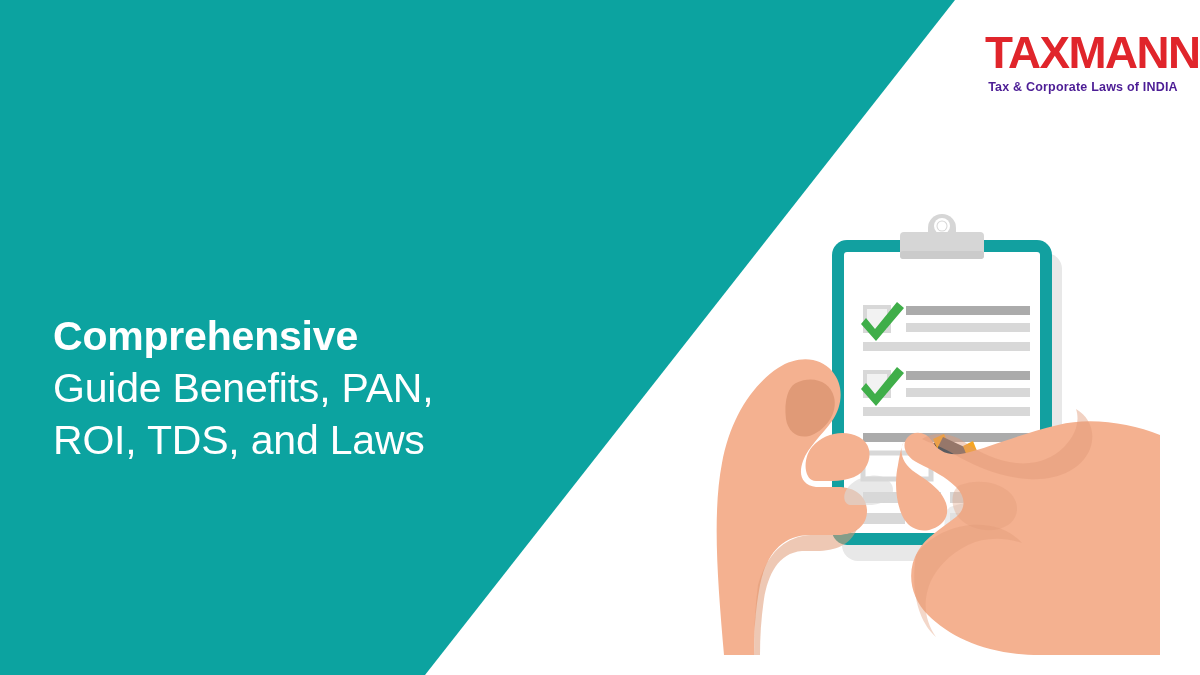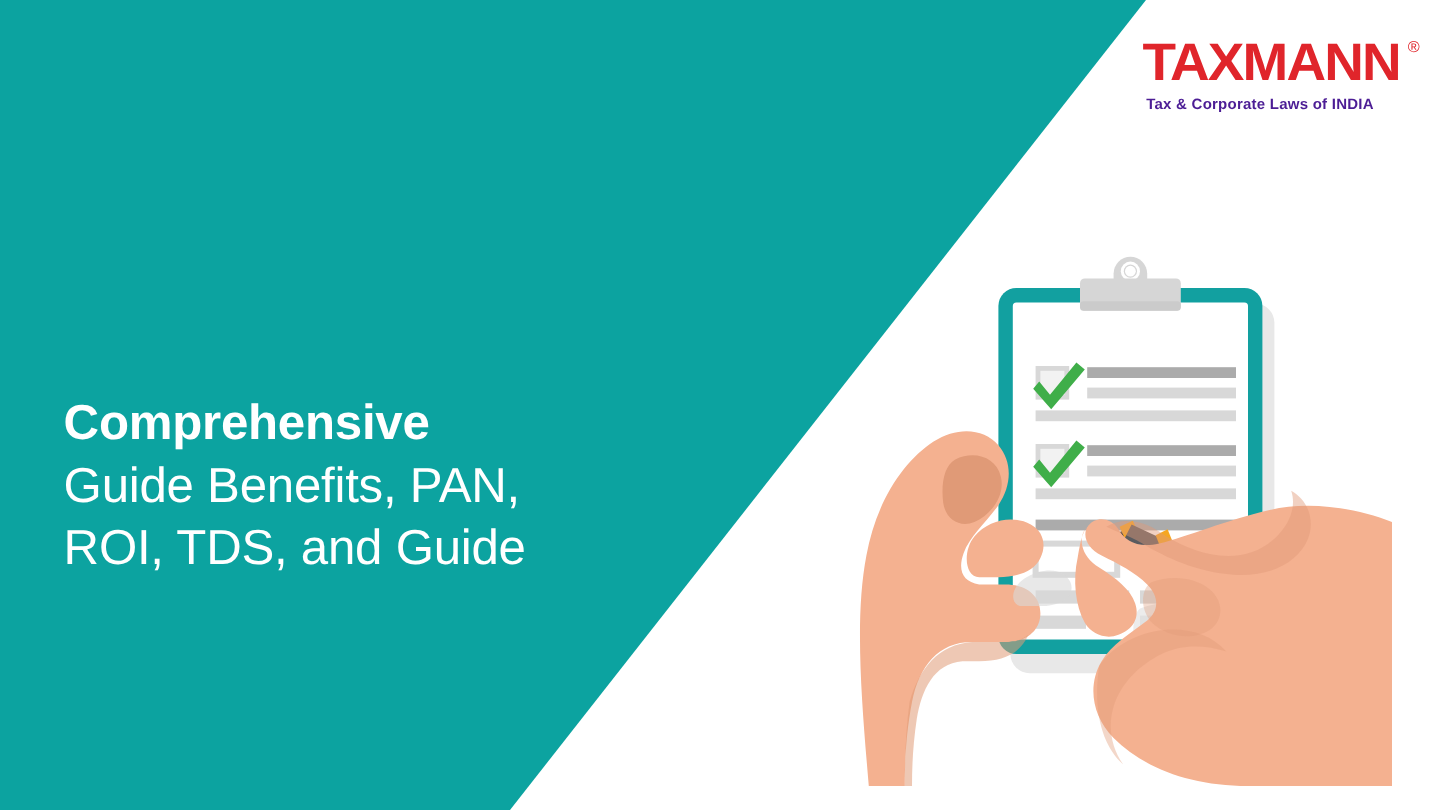--- a/index.html
+++ b/index.html
@@ -32,27 +32,27 @@
     width: 520px;
     color: #ffffff;
     line-height: 52px;
     letter-spacing: -0.2px;
   }
   .headline .ln {
     display: block;
     white-space: nowrap;
     font-size: 41px;
   }
-  .headline .bold { font-weight: 700; margin-top: 16px; }
+  .headline .bold { font-weight: 700; }
   .headline .light { font-weight: 400; }
 
   
   .logo {
     position: absolute;
-    left: 952px;
+    left: 985px;
     top: 30px;
     width: 196px;
     text-align: center;
   }
   .logo-mark {
     position: relative;
     display: inline-block;
     color: #E0252B;
     font-size: 44px;
     font-weight: 700;
@@ -93,21 +93,21 @@
 </head>
 <body>
 
 <div id="banner">
 
   <div class="teal-panel"></div>
 
   <div class="headline">
     <span class="ln bold">Comprehensive</span>
     <span class="ln light">Guide Benefits, PAN,</span>
-    <span class="ln light">ROI, TDS, and Guide</span>
+    <span class="ln light">ROI, TDS, and Laws</span>
   </div>
 
   <div class="logo">
     <div class="logo-mark">
       <span>TAXMANN</span><span class="logo-reg">®</span>
     </div>
     <div class="logo-tag">Tax &amp; Corporate Laws of INDIA</div>
   </div>
 
   <div class="illustration">

